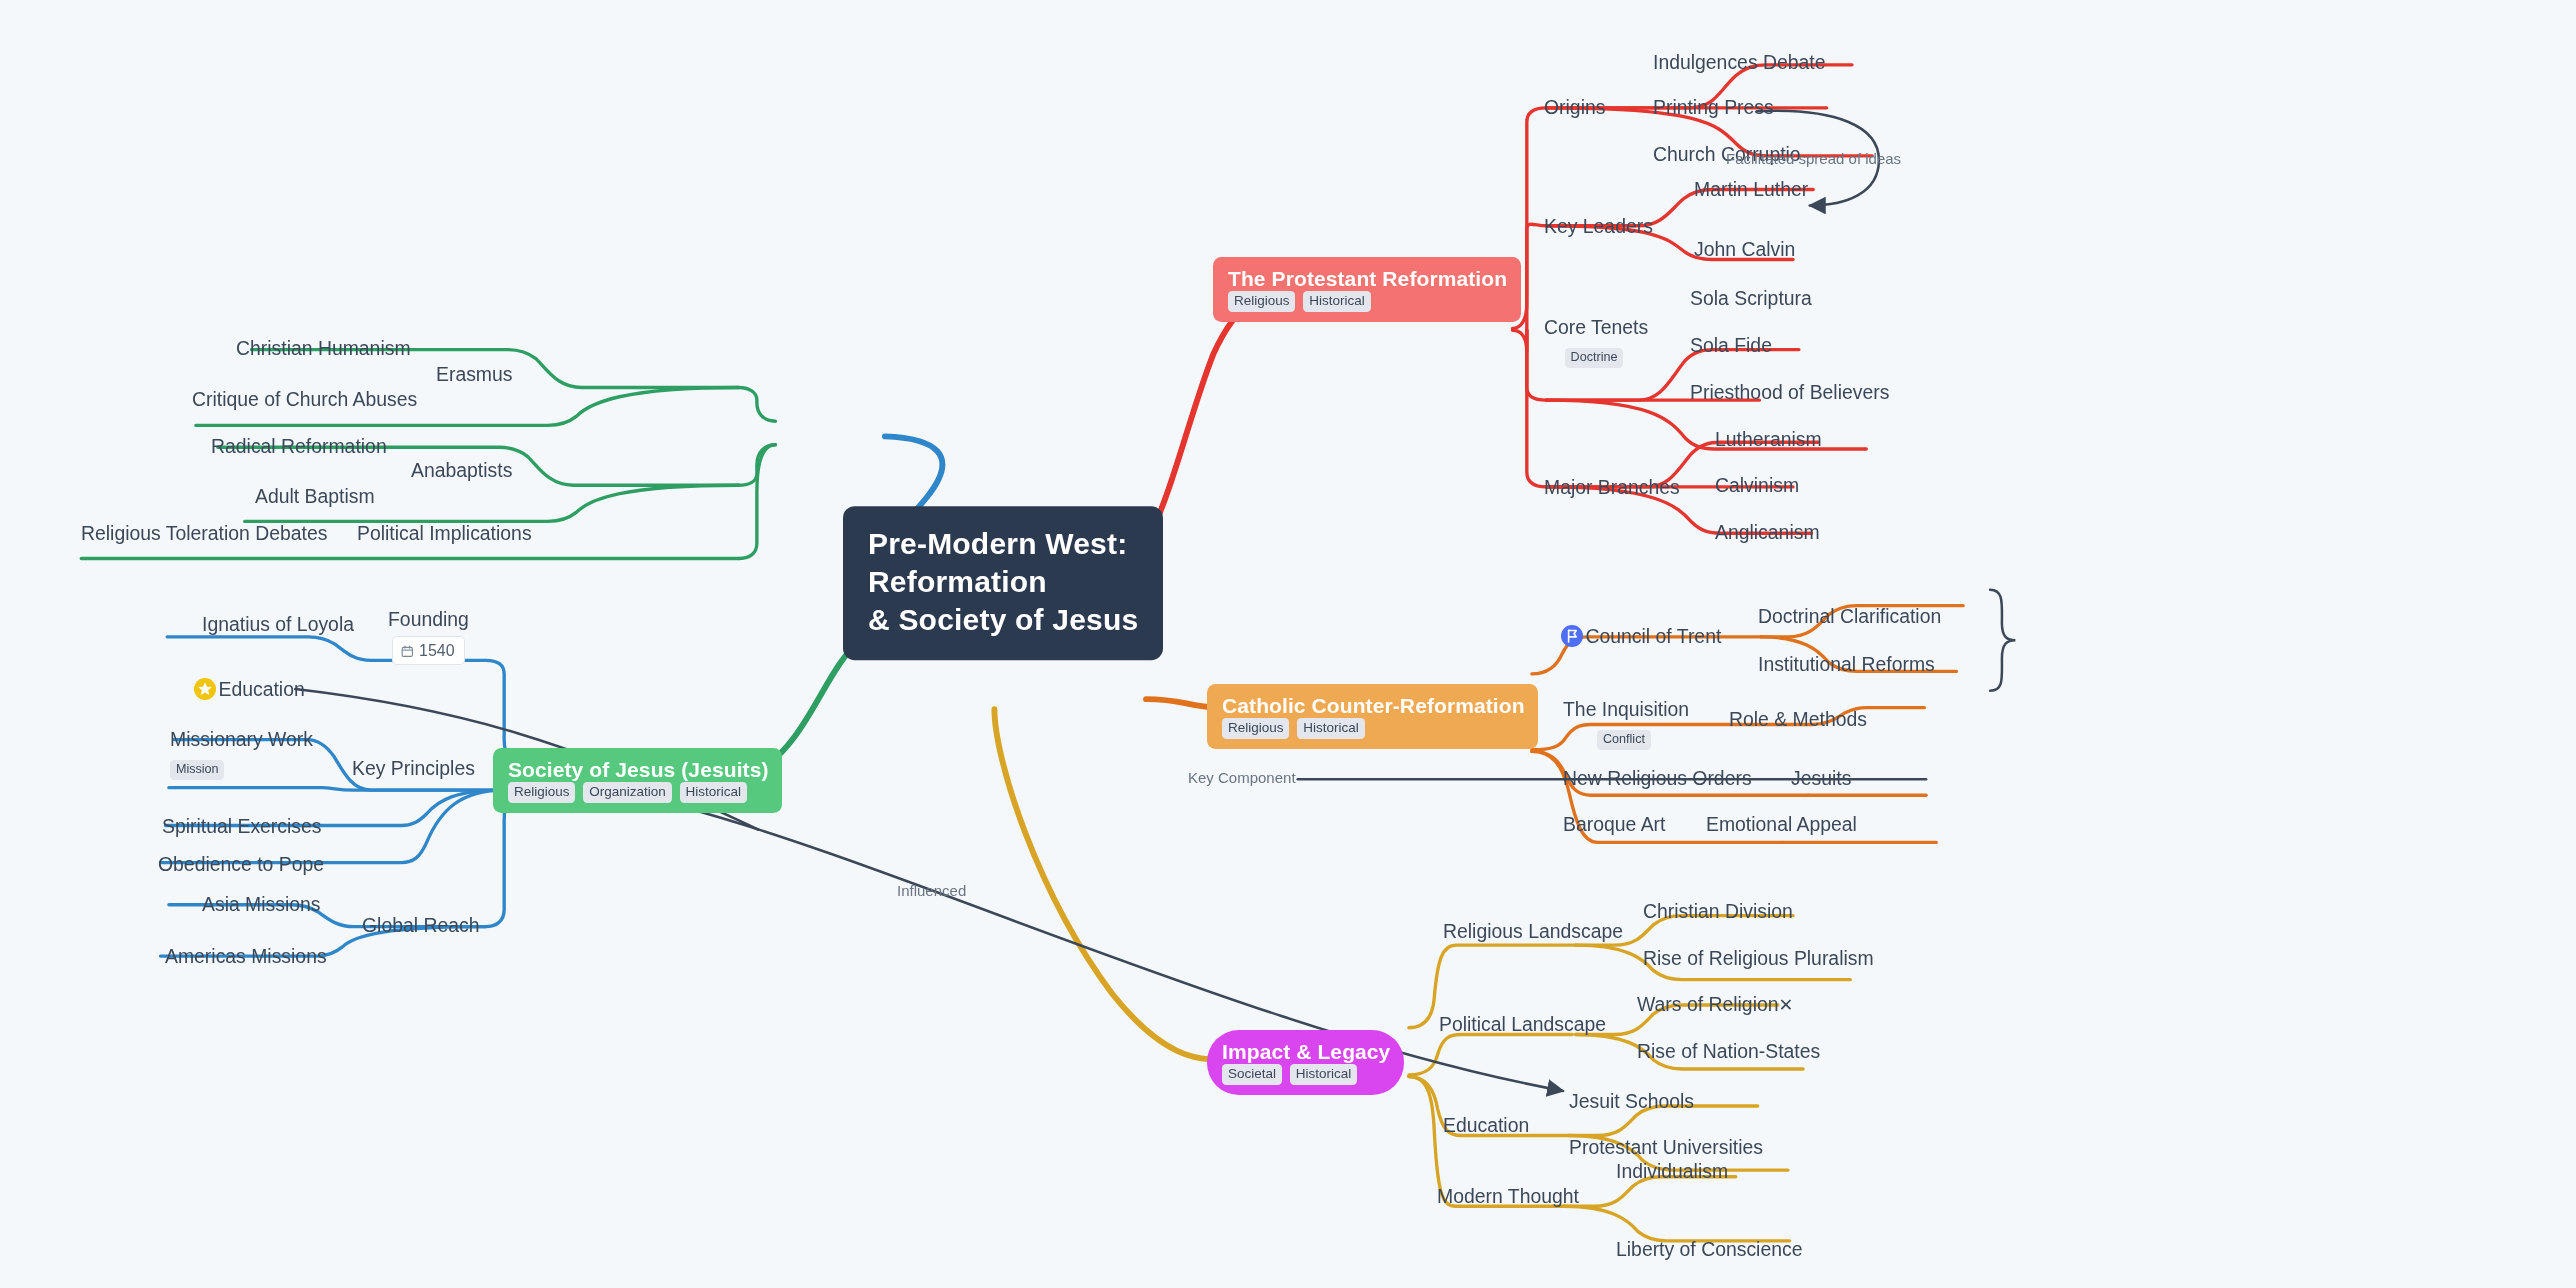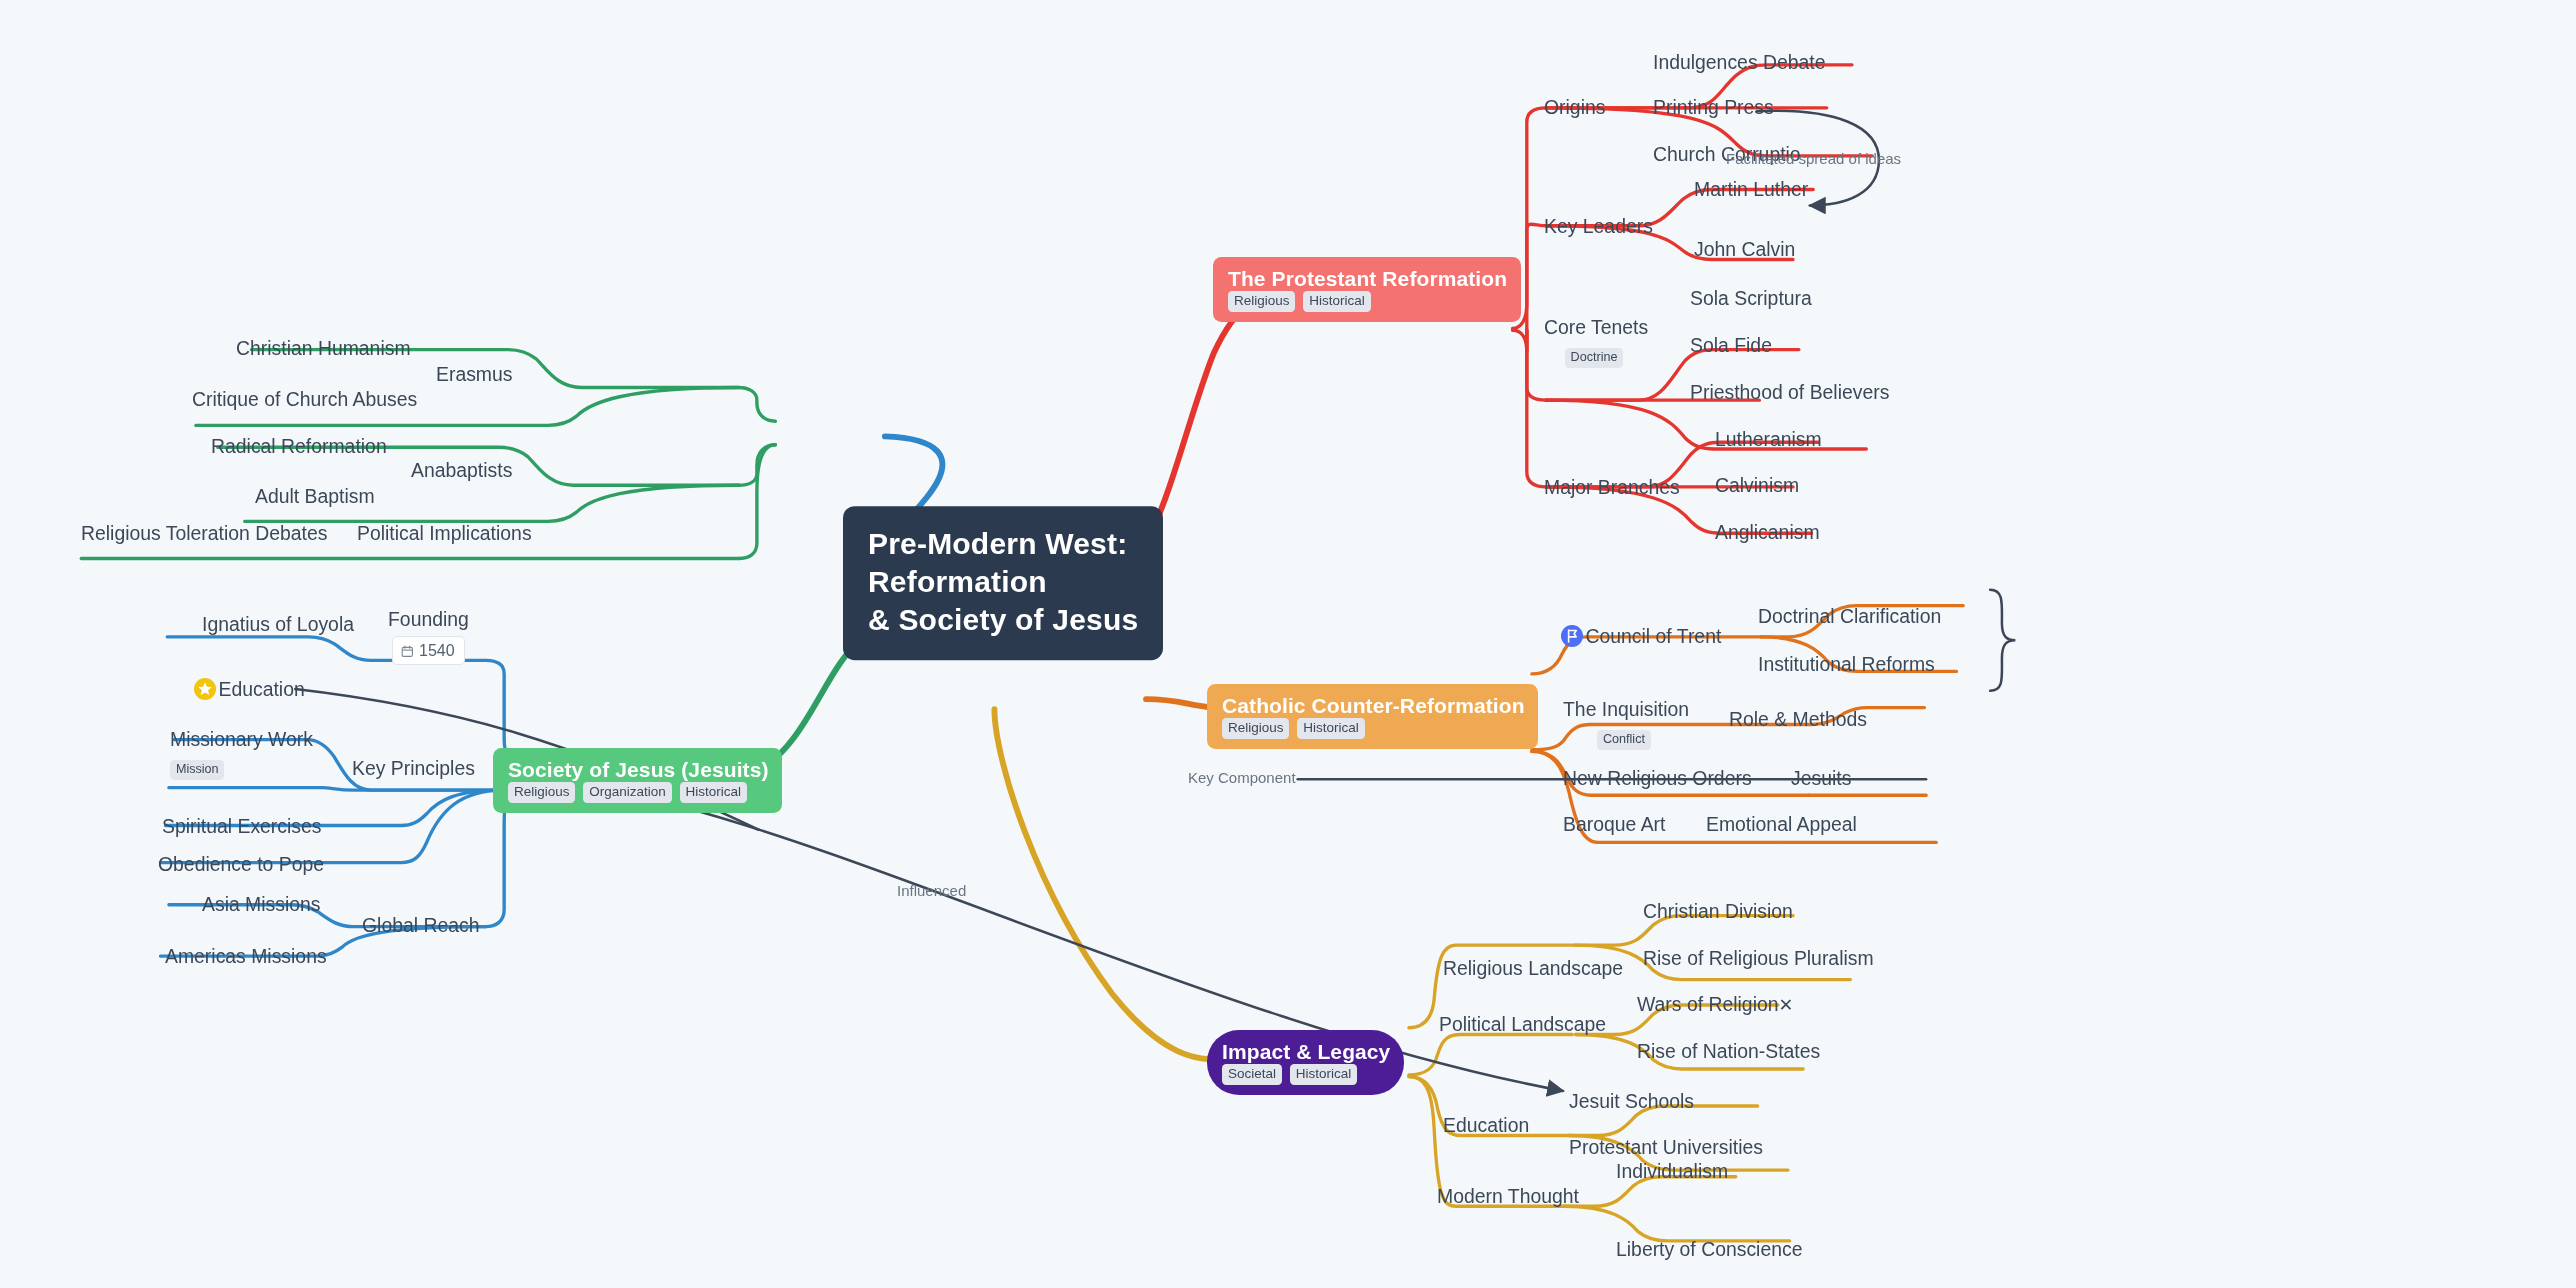--- a/index.html
+++ b/index.html
@@ -377,29 +377,29 @@
   </div>
   <div class="plain-node" style="left:1729px; top:708px;">Role &amp; Methods</div>
 
   <div class="plain-node" style="left:1563px; top:767px;">New Religious Orders</div>
   <div class="plain-node" style="left:1791px; top:767px;">Jesuits</div>
 
   <div class="plain-node" style="left:1563px; top:813px;">Baroque Art</div>
   <div class="plain-node" style="left:1706px; top:813px;">Emotional Appeal</div>
 
 
-  <div class="branch-node" style="left:1207px; top:1030px; background:#4c1d95;border-radius:32px;">
+  <div class="branch-node" style="left:1207px; top:1030px; background:#d946ef;border-radius:32px;">
     <span class="branch-title">Impact &amp; Legacy</span>
     <span class="tag-row">
       <span class="tag">Societal</span>
       <span class="tag">Historical</span>
     </span>
   </div>
 
-  <div class="plain-node" style="left:1443px; top:920px;margin-top:37px;">Religious Landscape</div>
+  <div class="plain-node" style="left:1443px; top:920px;">Religious Landscape</div>
   <div class="plain-node" style="left:1643px; top:900px;">Christian Division</div>
   <div class="plain-node" style="left:1643px; top:947px;">Rise of Religious Pluralism</div>
 
   <div class="plain-node" style="left:1439px; top:1013px;">Political Landscape</div>
   <div class="plain-node" style="left:1637px; top:993px;">
     <span>Wars of Religion</span><span class="x-icon">✕</span>
   </div>
   <div class="plain-node" style="left:1637px; top:1040px;">Rise of Nation-States</div>
 
   <div class="plain-node" style="left:1443px; top:1114px;">Education</div>

